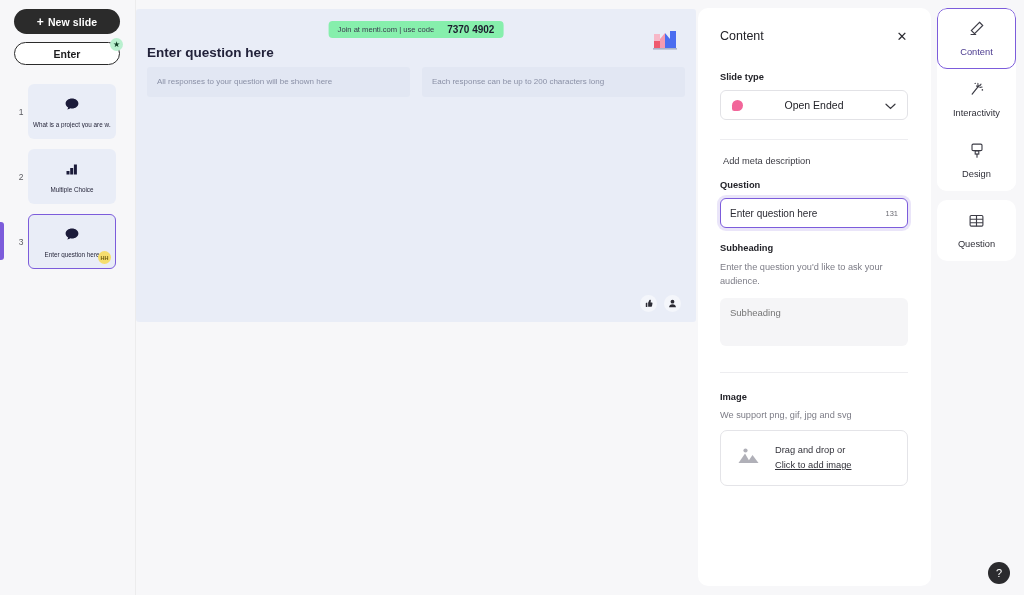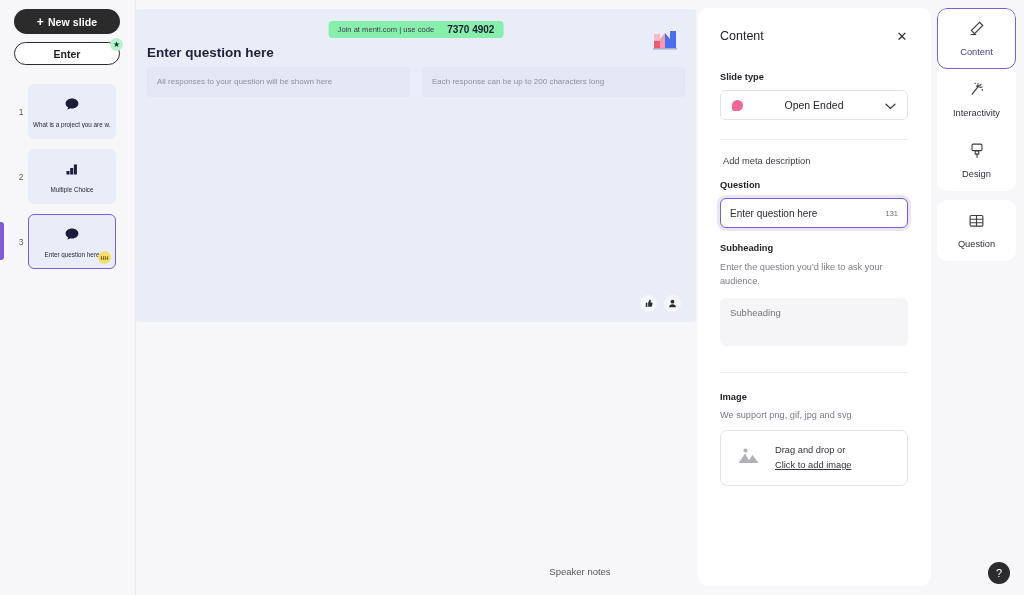--- a/index.html
+++ b/index.html
@@ -349,21 +349,20 @@
         <div class="slide-action-btn">
           <svg width="9" height="9" viewBox="0 0 10 10">
               <circle cx="5" cy="3" r="2.1" fill="#2c2c35"></circle>
               <path d="M1.2 9.2c0-2.1 1.7-3.3 3.8-3.3s3.8 1.2 3.8 3.3z" fill="#2c2c35"></path>
             </svg>
         </div>
       </div>
 
     </div>
 
-    <div class="speaker-notes">Speaker notes</div>
   </div>
 
   <div class="panel">
 
     <div class="panel-head">
       <span class="panel-title">Content</span>
       <span class="close-x">✕</span>
     </div>
 
     <div class="field-label">Slide type</div>

